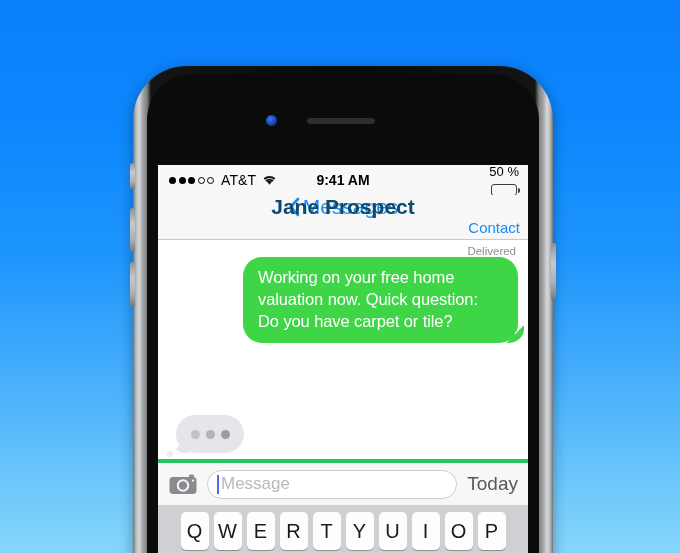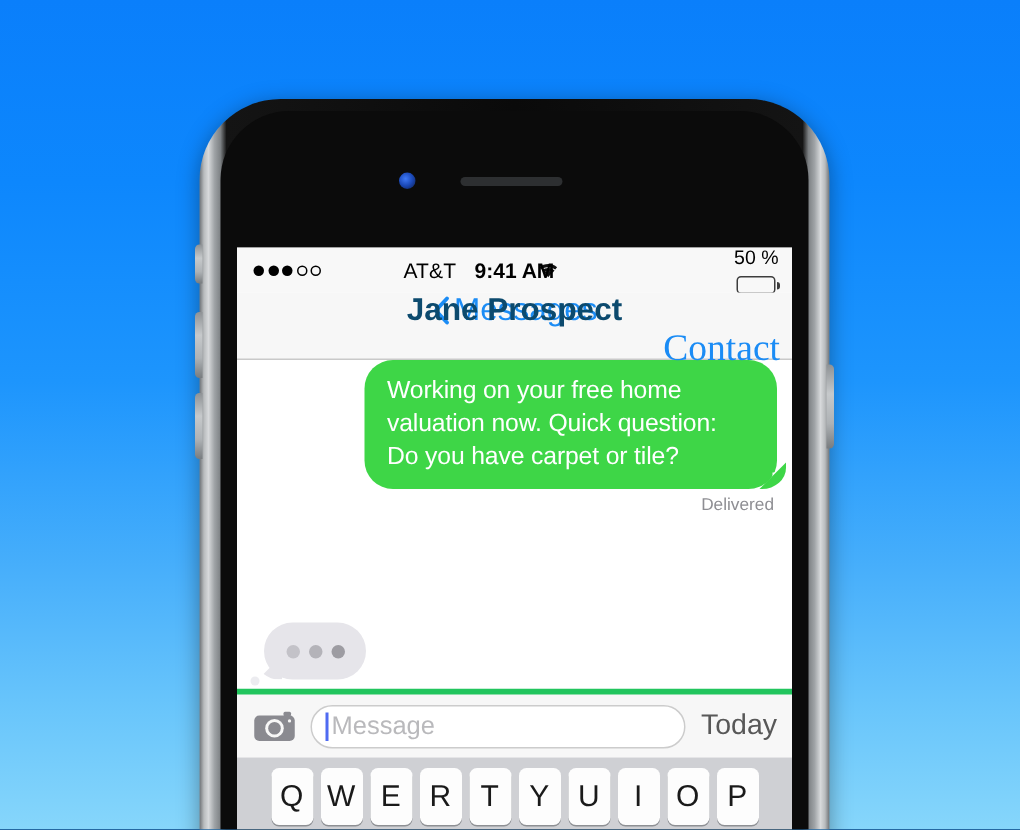--- a/index.html
+++ b/index.html
@@ -92,21 +92,20 @@
   
   #status-bar {
     height: 30px;
     background: #f8f8f8;
     display: flex;
     align-items: center;
     padding: 0 9px 0 11px;
     font-size: 13px;
     color: #000;
     position: relative;
-    gap: 48px;
   }
   #signal-dots { display: flex; align-items: center; gap: 2.5px; }
   .sig-dot { width: 7px; height: 7px; border-radius: 50%; }
   .sig-dot.on { background: #000; }
   .sig-dot.off { background: transparent; border: 1.2px solid #000; box-sizing: border-box; width: 7px; height: 7px;}
   #carrier { margin-left: 7px; font-size: 14px; letter-spacing: .1px; }
   #wifi-icon { margin-left: 6px; display: flex; align-items: center; }
   #clock {
     position: absolute;
     left: 0; right: 0;
@@ -171,25 +170,24 @@
     left: 0; right: 0;
     text-align: center;
     font-size: 21px;
     font-weight: bold;
     color: #0c4a6e;
     pointer-events: none;
   }
   #nav-contact {
     margin-left: auto;
     color: #1b8cf5;
-    font-size: 25px;
+    font-size: 15px;
     white-space: nowrap;
     position: relative;
     z-index: 2;
-    font-family: Liberation Serif, serif;
   }
 
   
   #conversation {
     position: relative;
     height: 219px;
     background: #fff;
     padding: 0 10px;
     box-sizing: border-box;
     overflow: hidden;
@@ -407,24 +405,24 @@
           </svg>
         </span>
         <span>Messages</span>
       </div>
       <div id="nav-title">Jane Prospect</div>
       <div id="nav-contact">Contact</div>
     </div>
 
     <div id="conversation">
 
+      <div id="delivered-status">Delivered</div>
       <div id="bubble-row">
         <div id="outgoing-bubble">Working on your free home valuation now. Quick question: Do you have carpet or tile?</div>
       </div>
-      <div id="delivered-status">Delivered</div>
 
       <div id="typing-row">
         <div id="typing-bubble">
           <span class="mini-dot"></span>
           <span class="t-dot d1"></span>
           <span class="t-dot d2"></span>
           <span class="t-dot d3"></span>
         </div>
       </div>
     </div>

